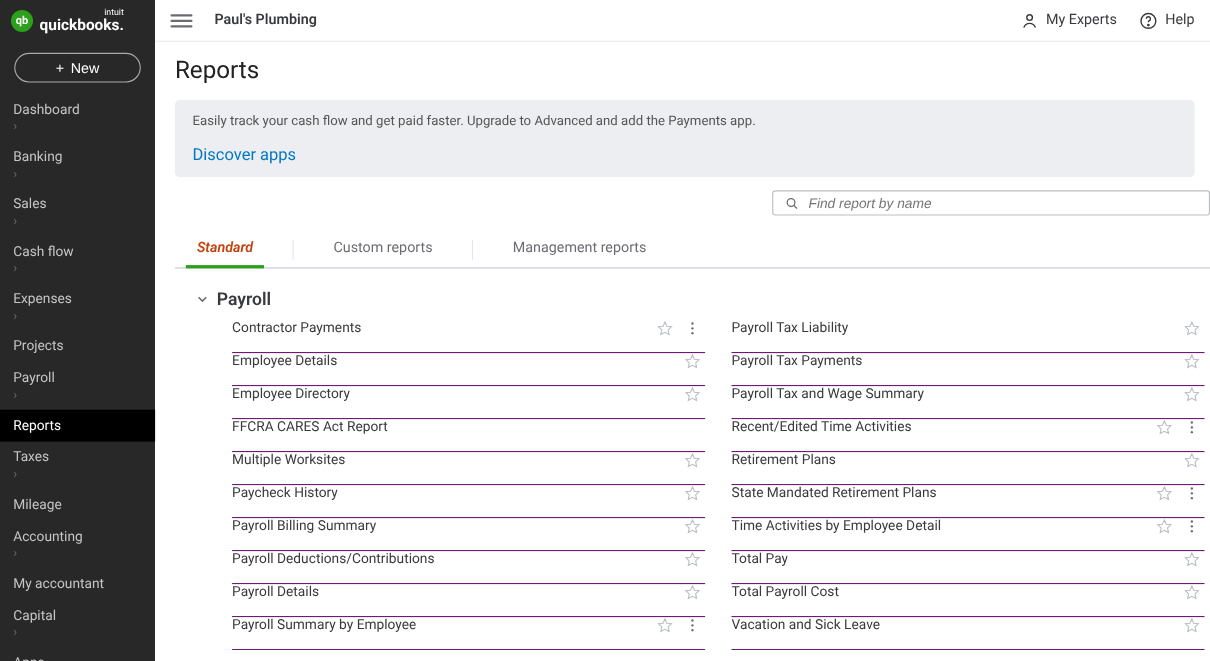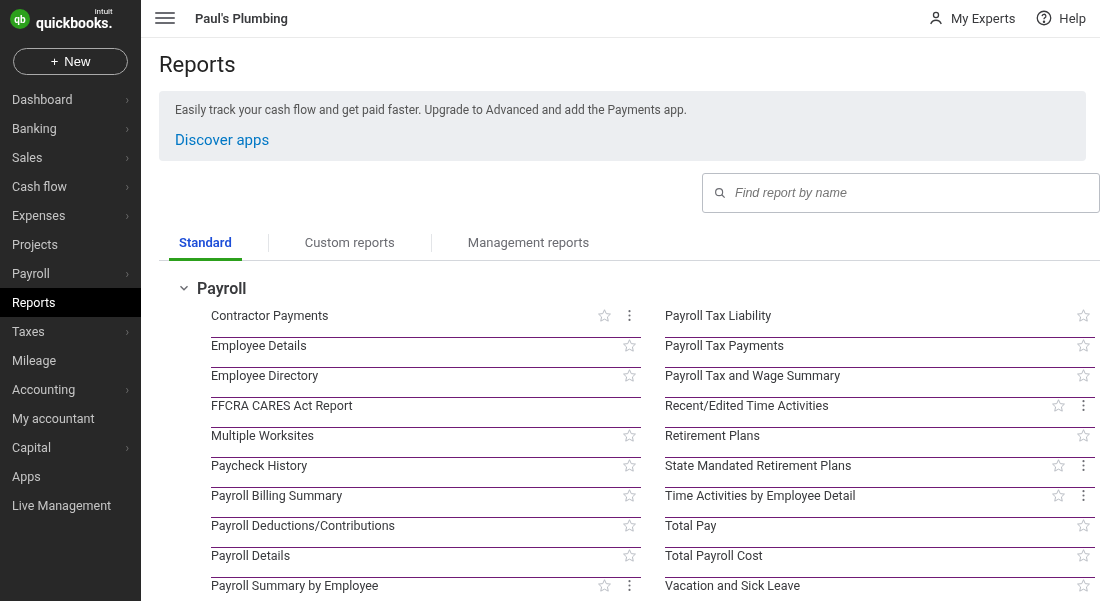--- a/index.html
+++ b/index.html
@@ -8,21 +8,21 @@
 
 .sidebar { width: 141px; background: #282828; color: #d4d4d4; display: flex; flex-direction: column; }
 .logo-area { padding: 8px 10px 12px 10px; display: flex; align-items: center; gap: 6px; text-align: right; }
 .logo-circle { width: 20px; height: 20px; background: #2ca01c; border-radius: 50%; position: relative; }
 .logo-circle::after { content: "qb"; color: white; font-size: 10px; font-weight: bold; position: absolute; top: 50%; left: 50%; transform: translate(-50%,-50%); }
 .logo-text { display: flex; flex-direction: column; line-height: 1; }
 .logo-intuit { font-size: 8px; color: #fff; }
 .logo-qb { font-size: 14px; font-weight: 700; color: #fff; }
 .new-btn { margin: 6px auto 10px auto; width: 115px; height: 27px; border: 1px solid #aaa; border-radius: 14px; background: transparent; color: #fff; display: flex; align-items: center; justify-content: center; gap: 6px; font-size: 13px; cursor: pointer; }
 .nav { flex: 1; overflow: auto; }
-.nav-item { display: flex; align-items: flex-end; justify-content: space-between; padding: 7px 12px; color: #c5c5c5; font-size: 12.5px; cursor: pointer; }
+.nav-item { display: flex; align-items: flex-start; justify-content: space-between; padding: 7px 12px; color: #c5c5c5; font-size: 12.5px; cursor: pointer; flex-direction: column; }
 .nav-item.active { background: #000; color: #fff; }
 .nav-item .chev { color: #6b6b6b; font-size: 12px; }
 
 
 .main { flex: 1; display: flex; flex-direction: column; background: #fff; }
 .topbar { height: 38px; display: flex; align-items: center; padding: 2px 14px; border-bottom: 1px solid #eaeaea; }
 .hamburger { width: 20px; height: 20px; display: flex; flex-direction: column; justify-content: center; gap: 3px; margin-right: 20px; cursor: pointer; }
 .hamburger span { height: 2px; background: #6b6c72; border-radius: 1px; }
 .company-name { font-size: 13px; color: #393a3d; font-weight: 600; }
 .topbar-spacer { flex: 1; }
@@ -31,27 +31,27 @@
 
 .content { padding: 14px 0 0 18px; overflow: hidden; }
 .page-title { font-size: 22px; font-weight: 400; color: #222; margin-bottom: 14px; }
 
 .promo { background: #eceef1; border-radius: 4px; padding: 12px 16px; margin-right: 14px; }
 .promo-head { font-weight: 600; font-size: 12.5px; margin-bottom: 4px; }
 .promo-body { font-size: 12px; color: #555; }
 .promo-link { color: #0077c5; font-size: 15px; display: inline-block; margin-top: 14px; cursor: pointer; }
 
 .search-row { display: flex; justify-content: flex-end; margin-top: 12px; margin-right: 0; }
-.search-box { display: flex; align-items: center; border: 1px solid #babec5; border-radius: 3px; background: #fff; width: 398px; height: 40px; padding: 0 10px; }
+.search-box { display: flex; align-items: center; border: 1px solid #babec5; border-radius: 3px; background: #fff; width: 398px; height: 23px; padding: 0 10px; }
 .search-box svg { width: 14px; height: 14px; color: #6b6c72; margin-right: 8px; }
 .search-box input { border: none; outline: none; font-size: 12.5px; font-style: italic; color: #6b6c72; flex: 1; background: transparent; }
 
 .tabs { display: flex; gap: 36px; border-bottom: 1px solid #d4d7dc; margin-top: 14px; padding-left: 20px; }
 .tab { padding: 8px 0 10px 0; font-size: 13px; color: #6b6c72; cursor: pointer; position: relative; }
-.tab.active { color: #1d4ed8; font-weight: 600; }
+.tab.active { color: #c2410c; font-weight: 600; font-style: italic; }
 .tab.active::after { content: ""; position: absolute; left: -10px; right: -10px; bottom: -1px; height: 3px; background: #2ca01c; }
 .tab-sep { width: 1px; background: #e3e5e8; height: 18px; align-self: center; }
 
 .report-panel { border-top: 1px solid #d4d7dc; margin-top: -1px; padding: 18px 0 0 18px; }
 .section-header { display: flex; align-items: center; gap: 6px; font-size: 16px; font-weight: 600; color: #393a3d; margin-bottom: 10px; cursor: pointer; }
 .section-header svg { width: 14px; height: 14px; color: #6b6c72; }
 
 .columns { display: flex; gap: 24px; }
 .col { flex: 1; }
 .col.col-left { max-width: 430px; margin-left: 34px; }

